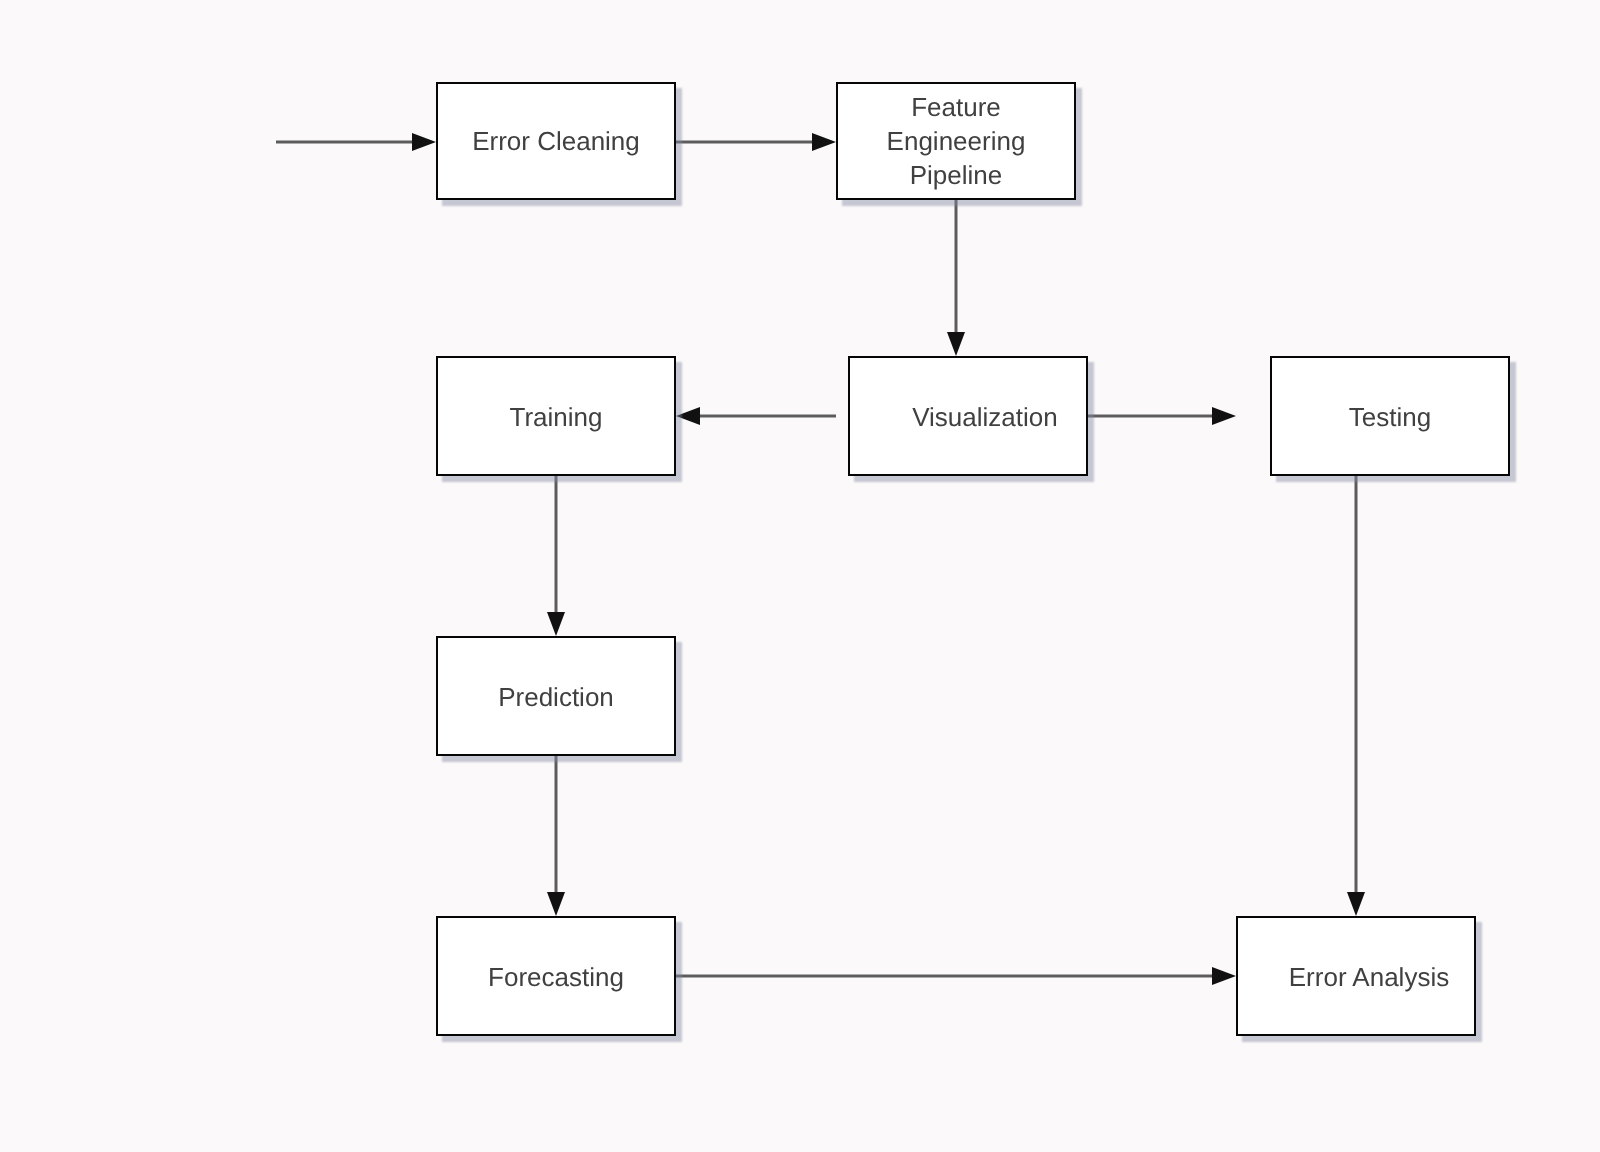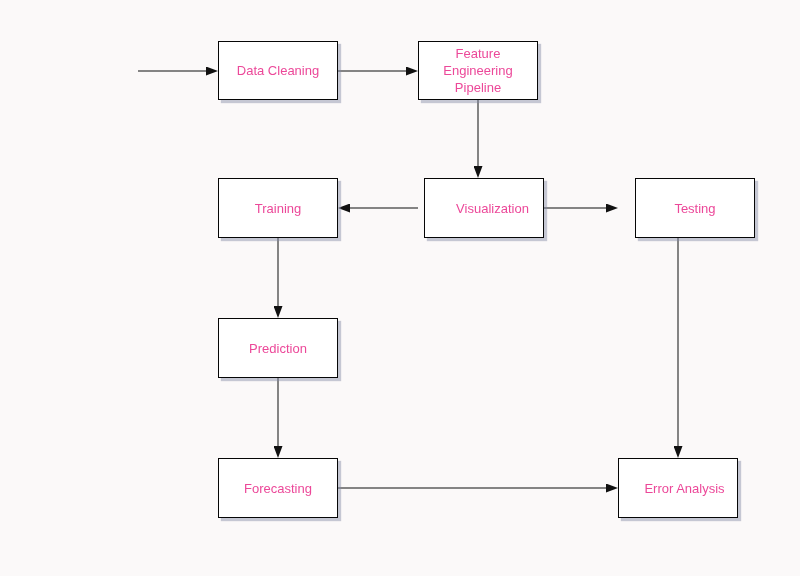--- a/index.html
+++ b/index.html
@@ -30,21 +30,21 @@
     box-sizing: border-box;
     background: #ffffff;
     border: 1.5px solid #060606;
     box-shadow: 3px 3px 1px rgba(130, 138, 165, 0.45);
     display: flex;
     align-items: center;
     justify-content: center;
     text-align: center;
     font-size: 13px;
     line-height: 17px;
-    color: #ec4899;
+    color: #404040;
     padding: 2px 7px;
     cursor: default;
   }
   
   .n-data-collection   { left: 18px;  top: 41px;  height: 59px; }
   .n-data-cleaning     { left: 218px; top: 41px;  height: 59px; }
   .n-feature-eng       { left: 418px; top: 41px;  height: 59px; }
   .n-training          { left: 218px; top: 178px; }
   .n-visualization     { left: 424px; top: 178px; padding-left: 24px; }
   .n-testing           { left: 618px; top: 178px; margin-left: 17px; }
@@ -94,21 +94,21 @@
     <g>
       <line class="edge" x1="338" y1="488" x2="615" y2="488" marker-end="url(#arrowhead)"></line>
     </g>
     <g>
       <line class="edge" x1="678" y1="238" x2="678" y2="455" marker-end="url(#arrowhead)"></line>
     </g>
   </svg>
 
 
   <div class="node n-data-cleaning">
-    <span>Data Cleaning</span>
+    <span>Error Cleaning</span>
   </div>
 
   <div class="node n-feature-eng">
     <span>Feature Engineering Pipeline</span>
   </div>
 
   <div class="node n-training">
     <span>Training</span>
   </div>
 

